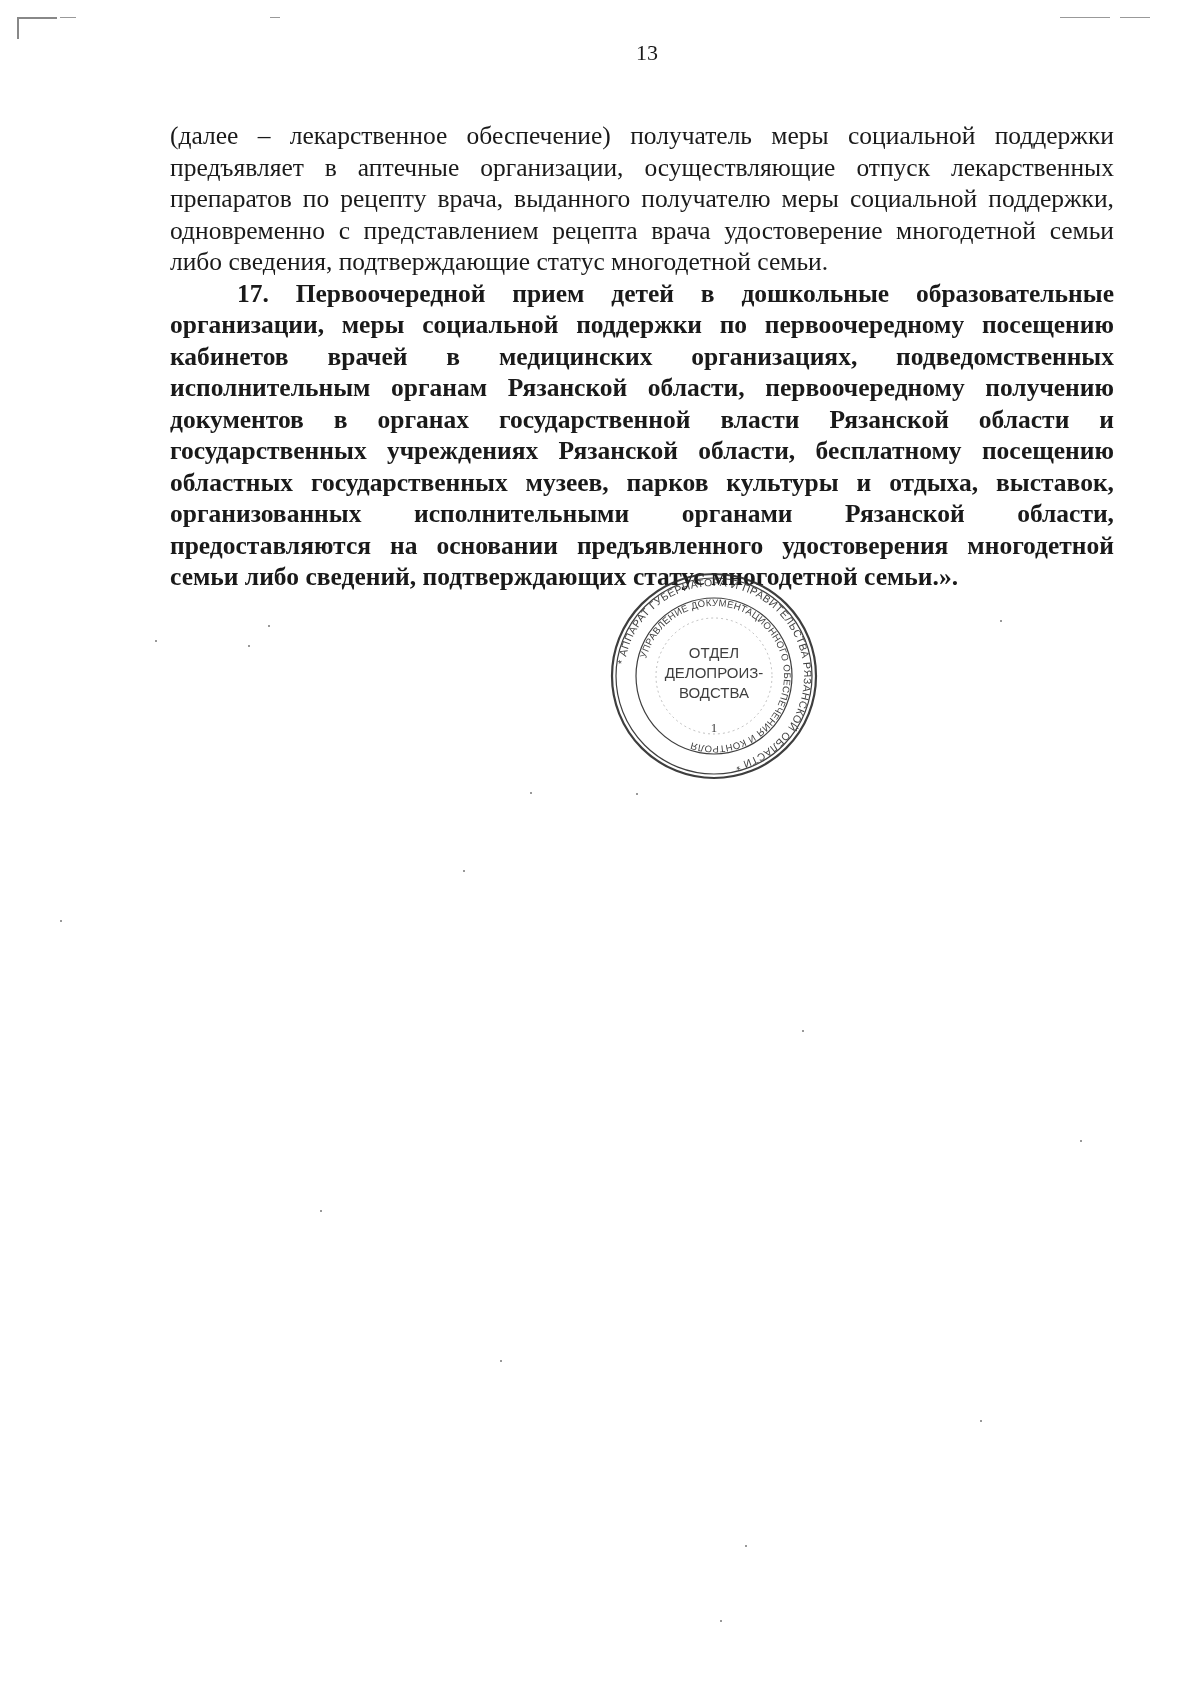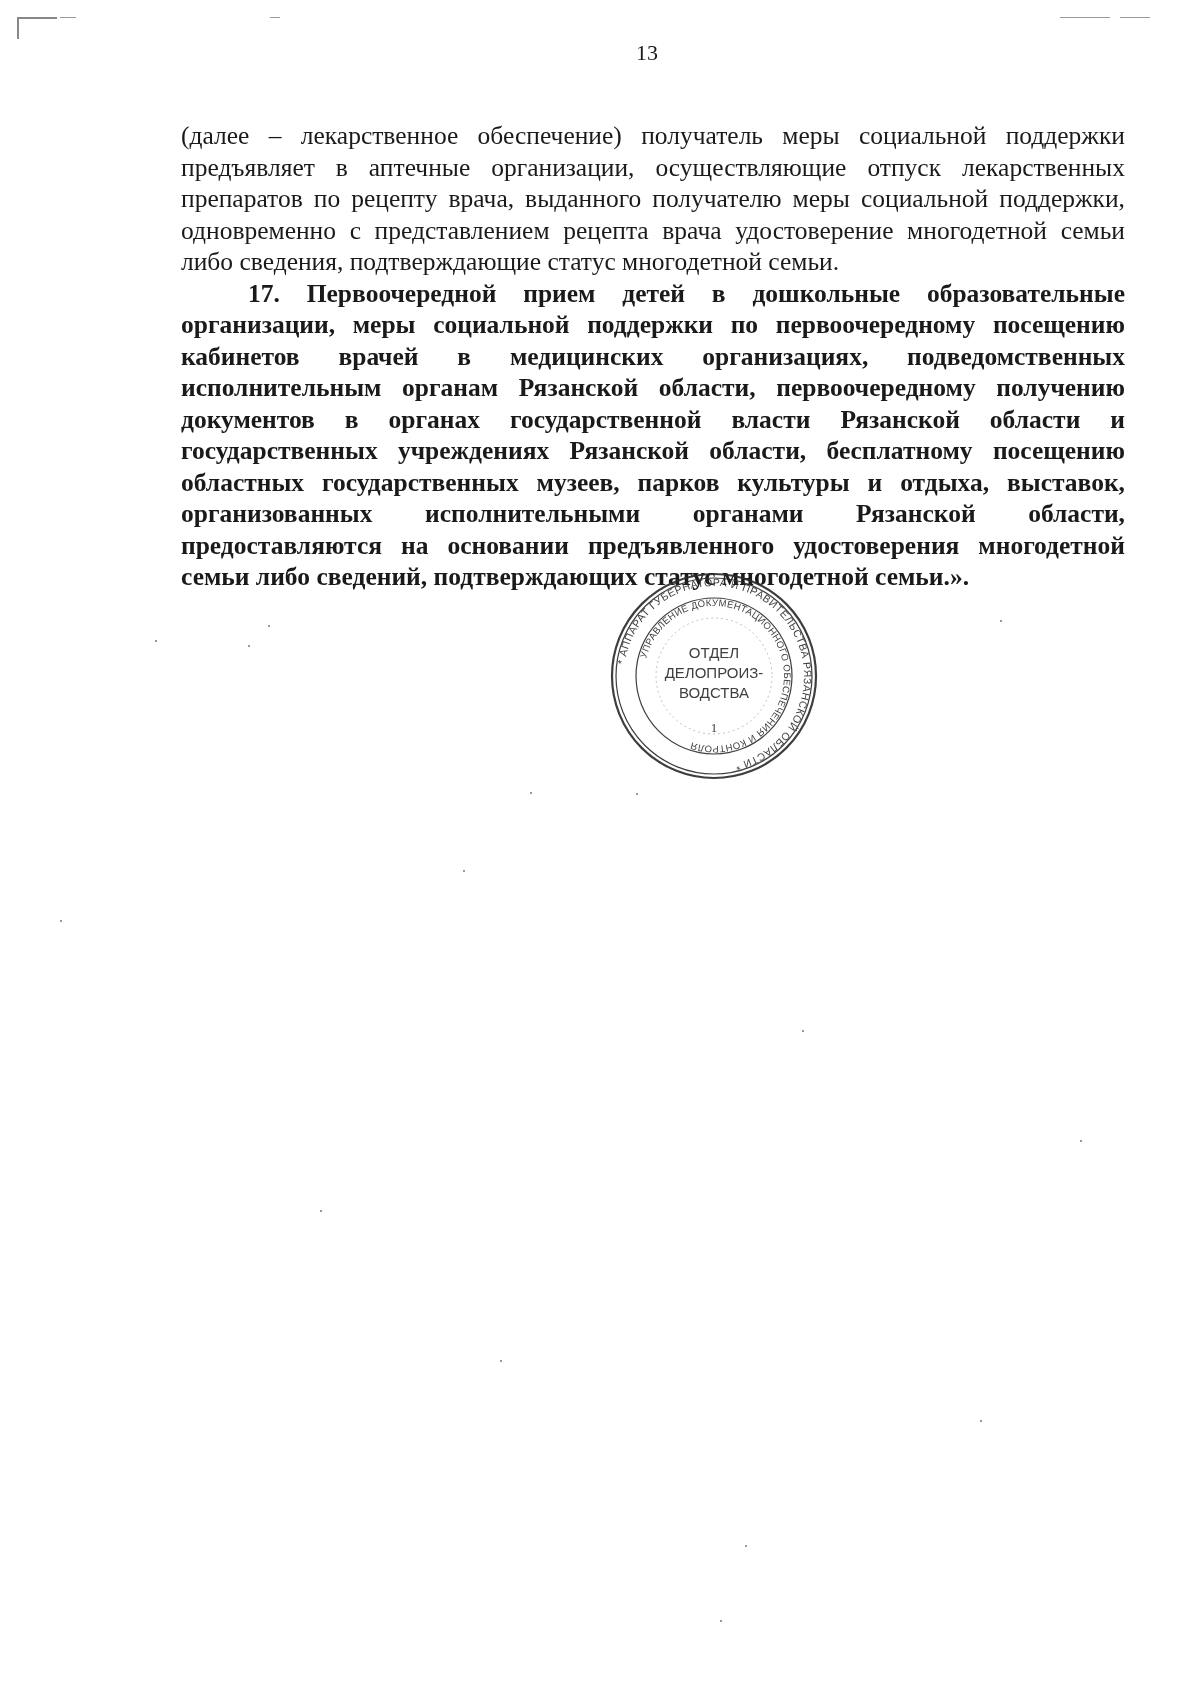--- a/index.html
+++ b/index.html
@@ -3,21 +3,21 @@
 <meta charset="utf-8">
 <style>
   html, body { margin: 0; padding: 0; background: #ffffff; }
   body { width: 1200px; height: 1698px; position: relative; overflow: hidden;
          font-family: "Liberation Serif", "DejaVu Serif", serif; color: #1a1a1a; }
   .corner-mark { position: absolute; left: 17px; top: 17px; width: 38px; height: 20px;
                  border-left: 2px solid #888; border-top: 2px solid #888; }
   .top-dash { position: absolute; top: 17px; height: 1px; background: #999; }
   .page-number { position: absolute; top: 40px; left: 0; width: 1200px; text-align: center;
                  font-size: 22px; letter-spacing: 0px; left: 47px; }
-  .body-text { position: absolute; left: 181px; top: 120px; width: 944px;
+  .body-text { position: absolute; left: 170px; top: 120px; width: 944px;
                font-size: 25.5px; line-height: 31.5px; text-align: justify; }
   .para { margin: 0; }
   .para.indent { text-indent: 67px; font-weight: bold; }
   .stamp { position: absolute; left: 610px; top: 572px; width: 208px; height: 208px; }
   .speck { position: absolute; width: 2px; height: 2px; background: #777; border-radius: 1px; }
 </style>
 </head>
 <body>
 
 <div class="corner-mark"></div>

